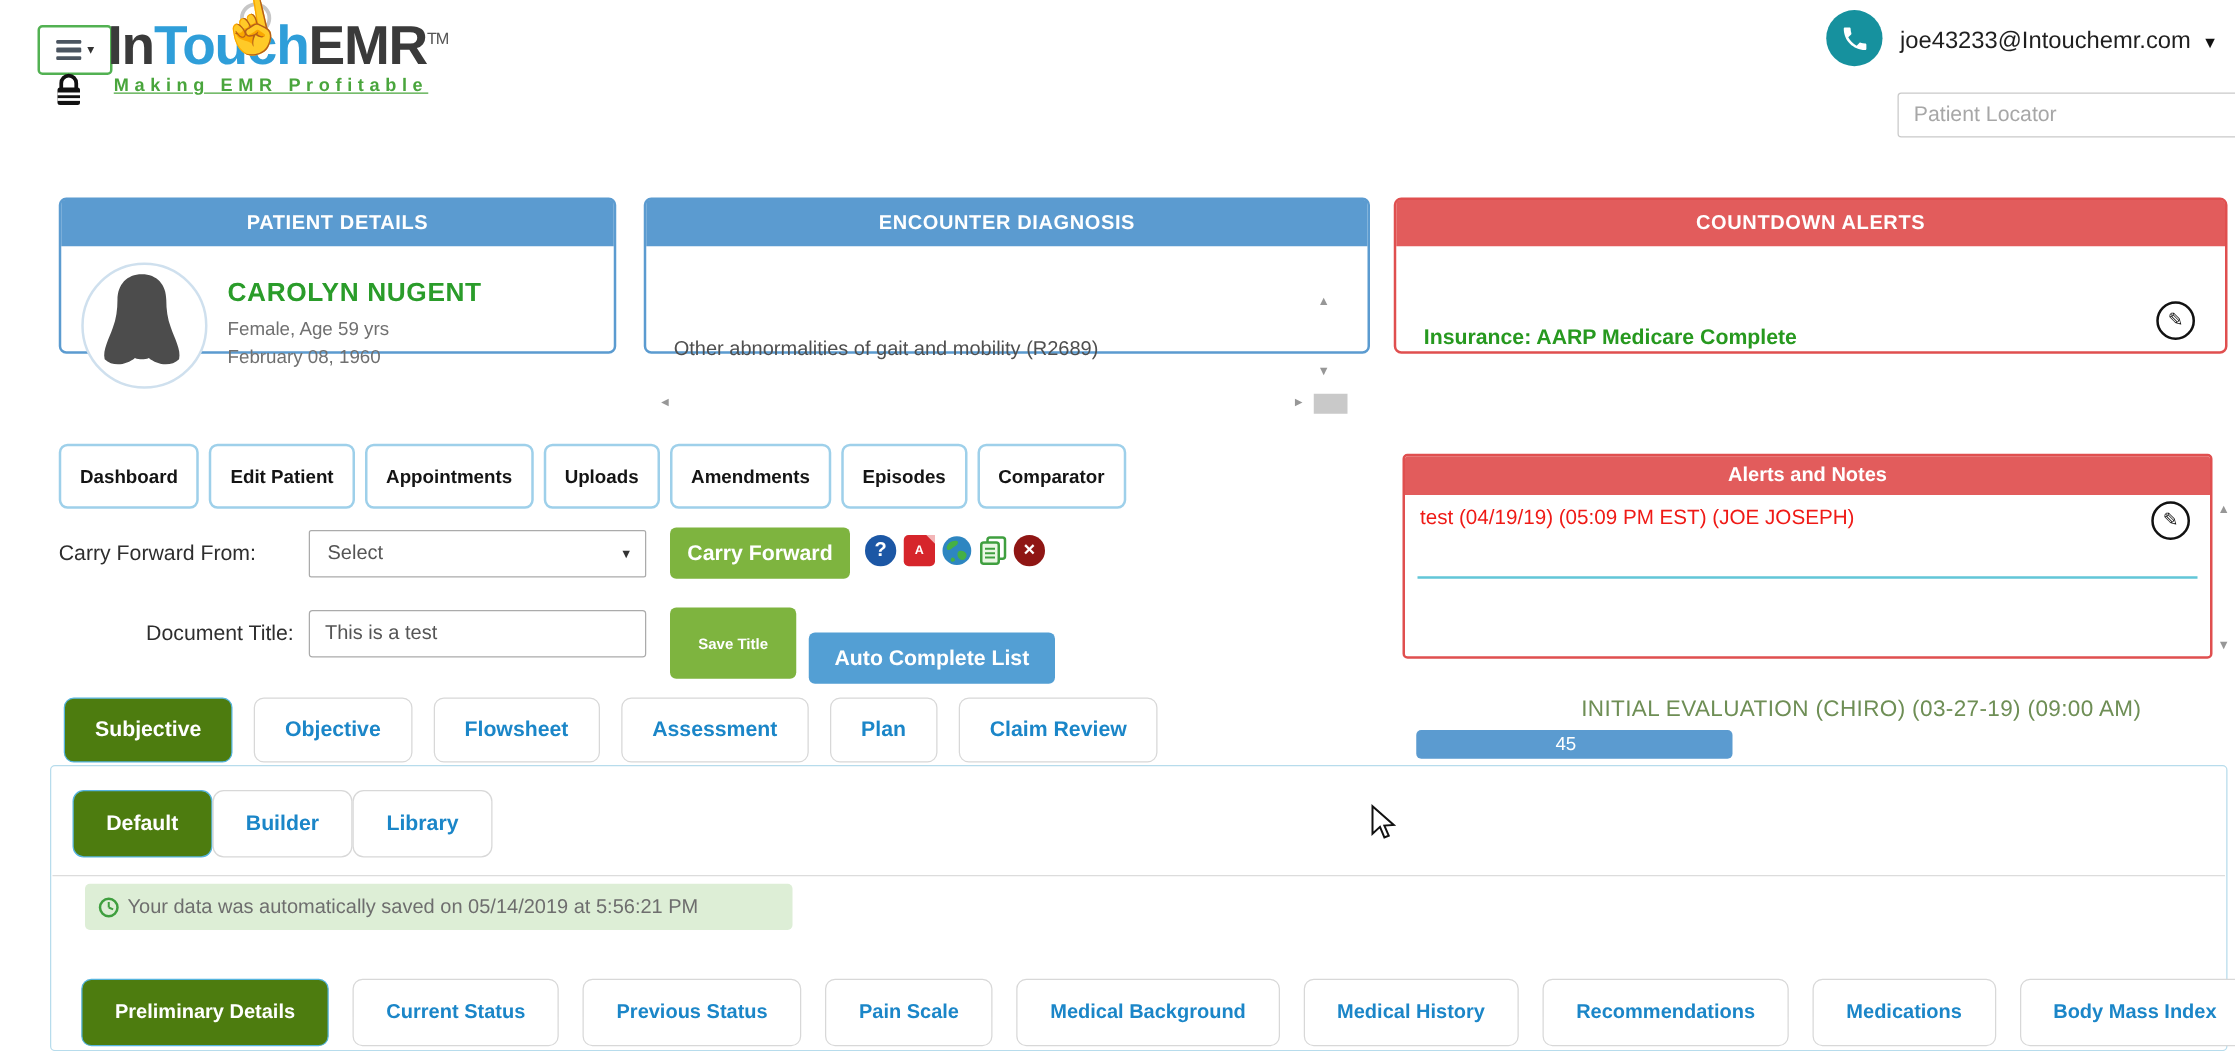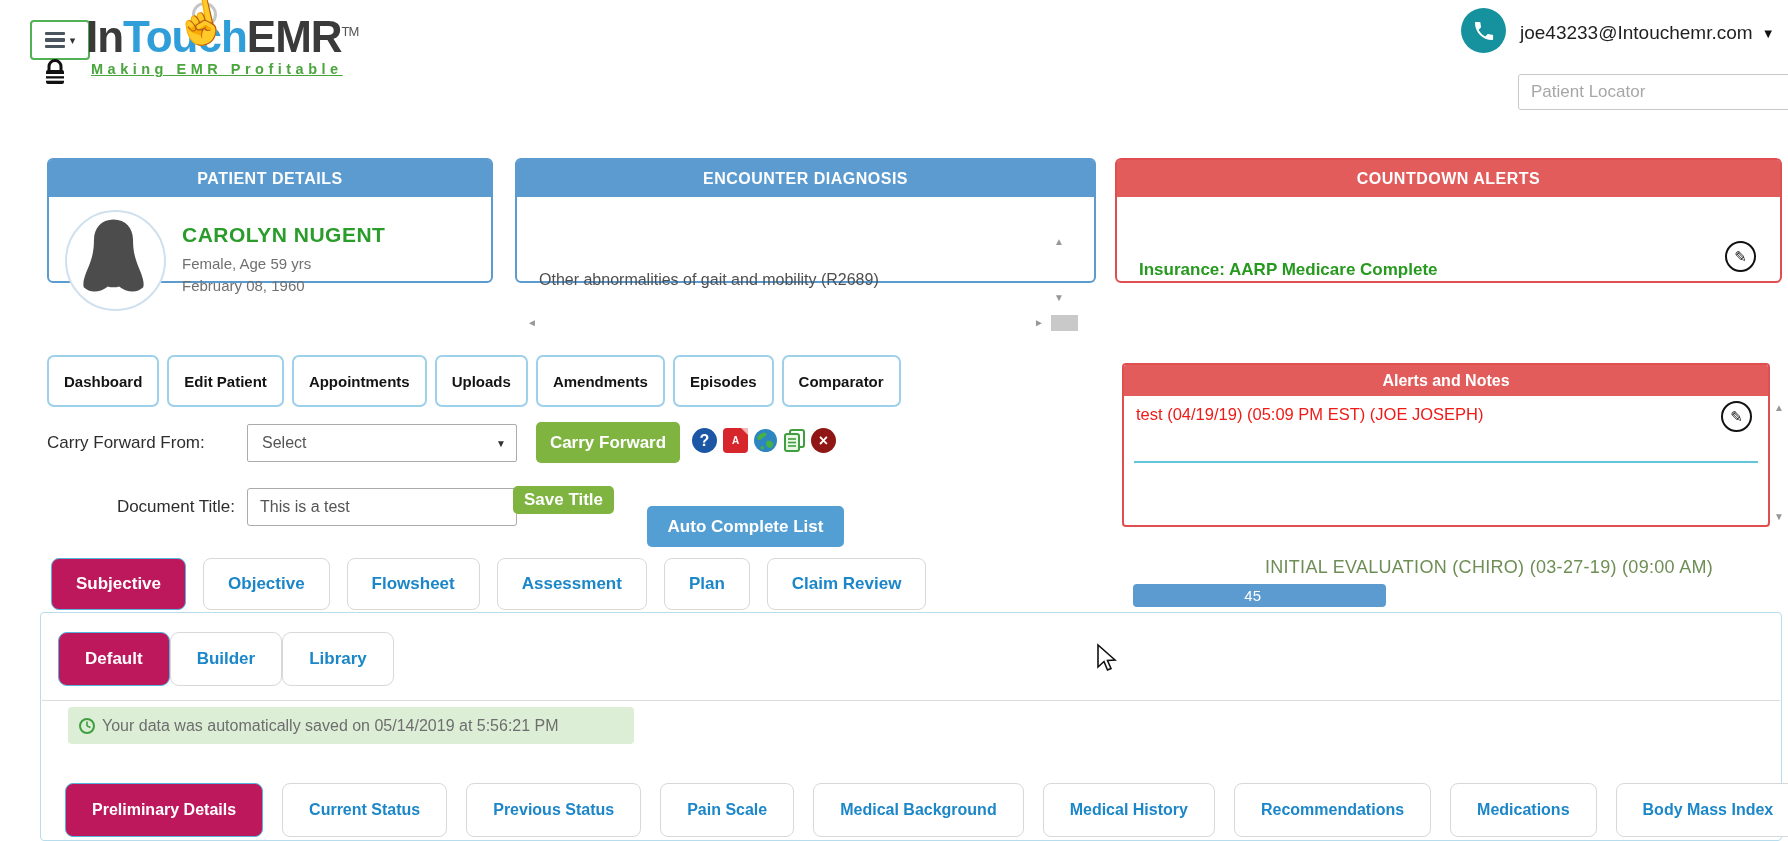--- a/index.html
+++ b/index.html
@@ -84,38 +84,38 @@
   .ic-help{left:692px;background:#1c57a5;font-size:16px;}
   .ic-pdf{left:723px;background:#d6252b;border-radius:4px;font-size:10px;color:#fff;font-weight:700;
     display:flex;align-items:center;justify-content:center;position:absolute;}
   .ic-pdf .fold{position:absolute;right:0;top:0;width:0;height:0;border-left:7px solid transparent;border-top:7px solid #f3b5b7;}
   .ic-globe{left:753px;}
   .ic-copy{left:782px;}
   .ic-x{left:811px;background:#8f1614;font-size:16px;}
   .dt-label{left:47px;top:497px;width:188px;text-align:right;font-size:17px;color:#2e2e2e;}
   .dt-input{left:247px;top:488px;width:244px;height:36px;border:1px solid #ababab;border-radius:3px;
     padding:0 12px;font-size:16px;color:#555;font-family:"Liberation Sans",sans-serif;outline:none;}
-  .dt-save{left:513px;top:486px;width:101px;height:28px;font-size:17px;}
+  .dt-save{left:536px;top:486px;width:101px;height:57px;font-size:12px;}
   .dt-auto{left:647px;top:486px;width:197px;height:41px;font-size:17px;margin-top:20px;}
 
   
   .panel-alerts{left:1122px;top:363px;width:648px;height:164px;border:2px solid #e04f4f;border-radius:4px;
     background:#fff;box-sizing:border-box;}
   .an-hd{height:31px;line-height:31px;background:#e25c5c;color:#fff;font-weight:700;font-size:16px;
     text-align:center;border-radius:2px 2px 0 0;}
   .an-note{position:absolute;left:12px;top:40px;font-size:16.5px;font-weight:500;color:#ef1a16;}
   .an-edit{position:absolute;right:16px;top:36px;}
   .an-line{position:absolute;left:10px;right:10px;top:96px;height:2px;background:#62c6d8;}
   .an-up{left:1774px;top:403px;}
   .an-down{left:1774px;top:512px;}
 
   
   .tab{height:52px;border-radius:8px;display:flex;align-items:center;padding:0 24px;
     font-weight:700;cursor:pointer;box-sizing:border-box;white-space:nowrap;}
-  .tab.on{background:#be185d;color:#fff;border:1px solid #55b4dd;}
+  .tab.on{background:#4d7c0f;color:#fff;border:1px solid #55b4dd;}
   .tab.off{background:#fff;color:#1b86c8;border:1.5px solid #d8d8d8;}
   .soap{left:51px;top:558px;display:flex;gap:17px;font-size:17px;}
   .soap .tab{font-size:17px;}
   .eval-title{left:1189px;top:557px;width:600px;text-align:center;font-size:18px;color:#6e8e55;letter-spacing:.3px;}
   .eval-bar{left:1133px;top:584px;width:253px;height:23px;background:#5b9bd0;border-radius:4px;}
   .eval-val{position:absolute;left:44%;top:3px;color:#fff;font-size:15px;}
 
   
   .content{left:40px;top:612px;width:1742px;height:229px;border:1.5px solid #b7dcec;border-radius:4px;background:#fff;box-sizing:border-box;}
   .vtabs{left:58px;top:632px;display:flex;}

